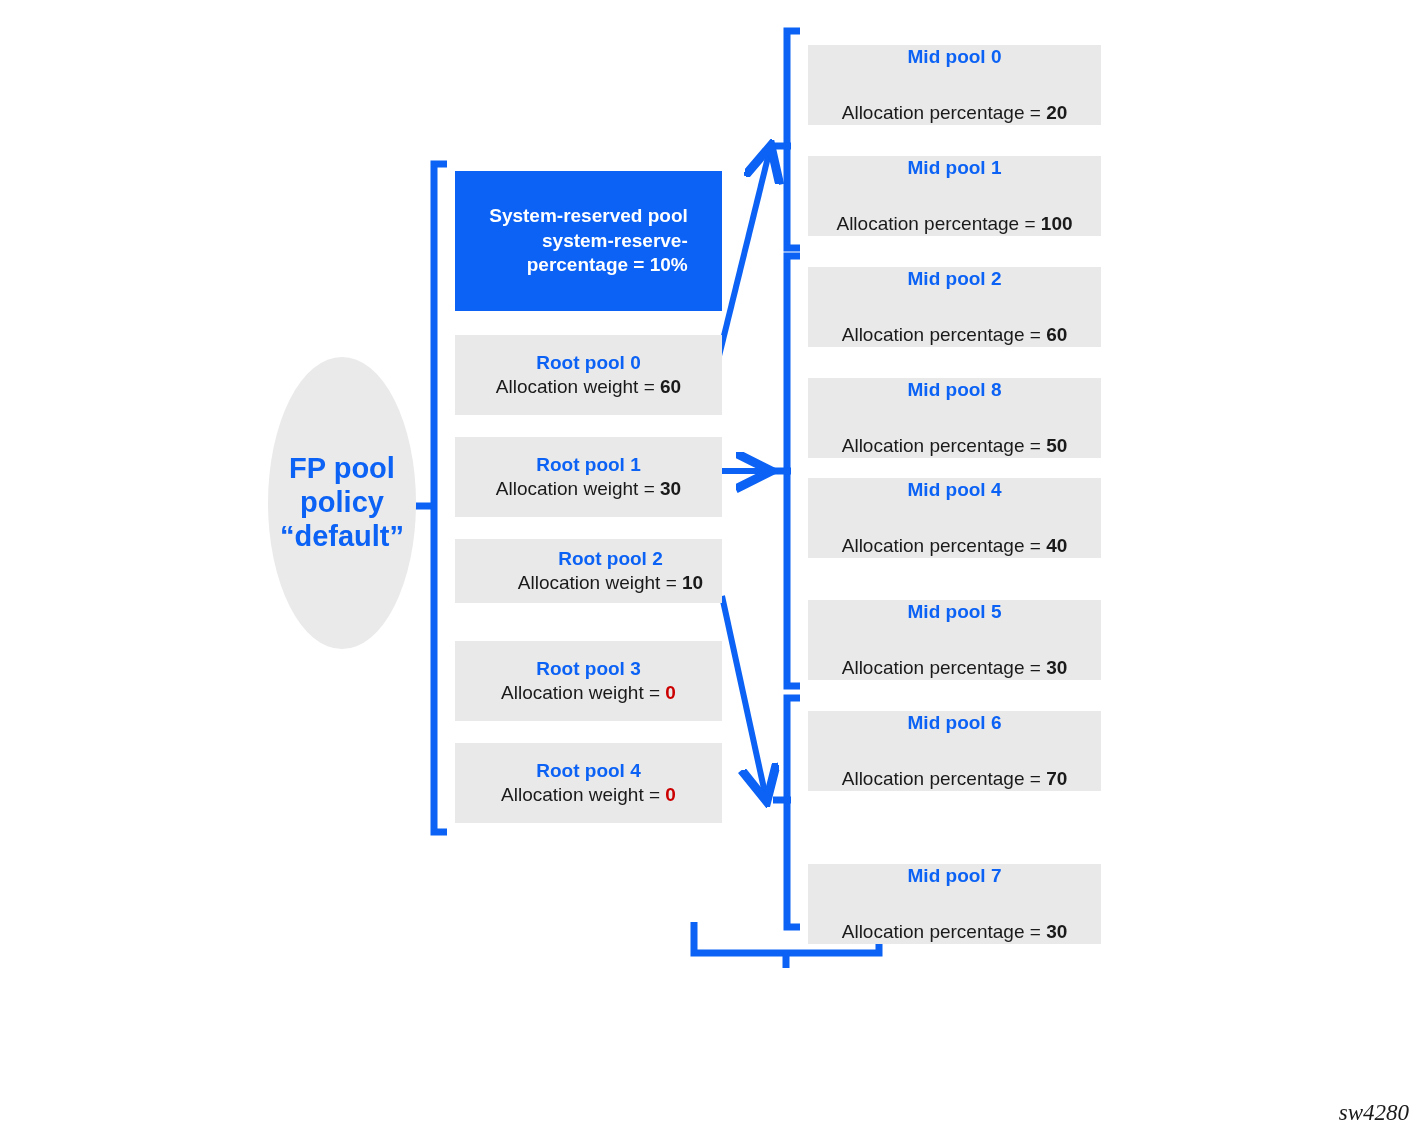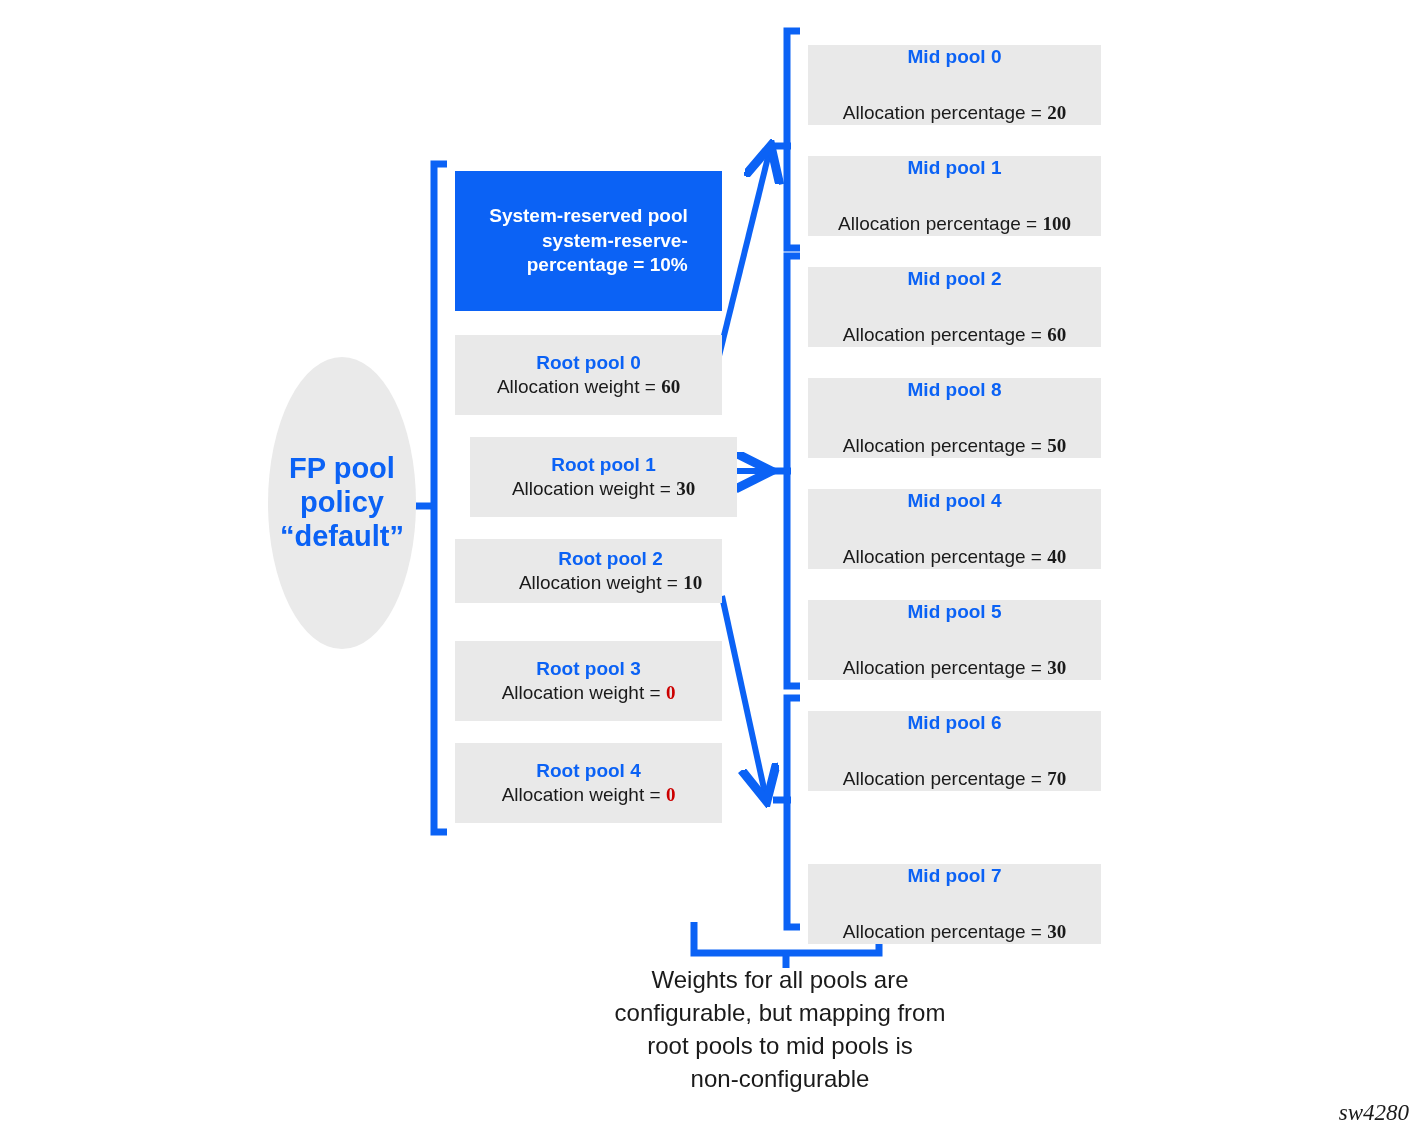--- a/index.html
+++ b/index.html
@@ -70,21 +70,20 @@
   }
   .box-sub {
     color: #1a1a1a;
     font-size: 19px;
     line-height: 1.28;
     text-align: center;
   }
   .box-sub .val {
     font-weight: bold;
     color: #1a1a1a;
-    font-family: Liberation Serif, serif;
   }
   .box-sub .val.zero {
     color: #cc0000;
   }
   .box.system .sys-text {
     color: #ffffff;
     font-weight: bold;
     font-size: 19px;
     line-height: 1.30;
     text-align: right;
@@ -182,21 +181,21 @@
     <div class="sys-text">System-reserved pool
 system-reserve-
 percentage = 10%</div>
   </div>
 
   <div class="box root-col" style="top:335px;height:80px;">
     <div class="box-title">Root pool 0</div>
     <div class="box-sub"><span>Allocation weight = </span><span class="val">60</span></div>
   </div>
 
-  <div class="box root-col" style="top:437px;height:80px;margin-left:15px;">
+  <div class="box root-col" style="top:437px;height:80px;">
     <div class="box-title">Root pool 1</div>
     <div class="box-sub"><span>Allocation weight = </span><span class="val">30</span></div>
   </div>
 
   <div class="box root-col" style="top:539px;height:64px;padding-left:44px;">
     <div class="box-title">Root pool 2</div>
     <div class="box-sub"><span>Allocation weight = </span><span class="val">10</span></div>
   </div>
 
   <div class="box root-col" style="top:641px;height:80px;">
@@ -222,40 +221,36 @@
   <div class="box mid-col" style="top:267px;height:80px;">
     <div class="box-title">Mid pool 2</div>
     <div class="box-sub"><span>Allocation percentage = </span><span class="val">60</span></div>
   </div>
 
   <div class="box mid-col" style="top:378px;height:80px;">
     <div class="box-title">Mid pool 8</div>
     <div class="box-sub"><span>Allocation percentage = </span><span class="val">50</span></div>
   </div>
 
-  <div class="box mid-col" style="top:489px;height:80px;">
+  <div class="box mid-col" style="top:478px;height:80px;">
     <div class="box-title">Mid pool 4</div>
     <div class="box-sub"><span>Allocation percentage = </span><span class="val">40</span></div>
   </div>
 
   <div class="box mid-col" style="top:600px;height:80px;">
     <div class="box-title">Mid pool 5</div>
     <div class="box-sub"><span>Allocation percentage = </span><span class="val">30</span></div>
   </div>
 
   <div class="box mid-col" style="top:711px;height:80px;">
     <div class="box-title">Mid pool 6</div>
     <div class="box-sub"><span>Allocation percentage = </span><span class="val">70</span></div>
   </div>
 
   <div class="box mid-col" style="top:822px;height:80px;margin-top:42px;">
     <div class="box-title">Mid pool 7</div>
     <div class="box-sub"><span>Allocation percentage = </span><span class="val">30</span></div>
   </div>
 
-  <div class="caption">Weights for all pools are
-configurable, but mapping from
-root pools to mid pools is
-non-configurable</div>
 
   <div class="figure-id">sw4280</div>
 
 </div>
 
 </body></html>

